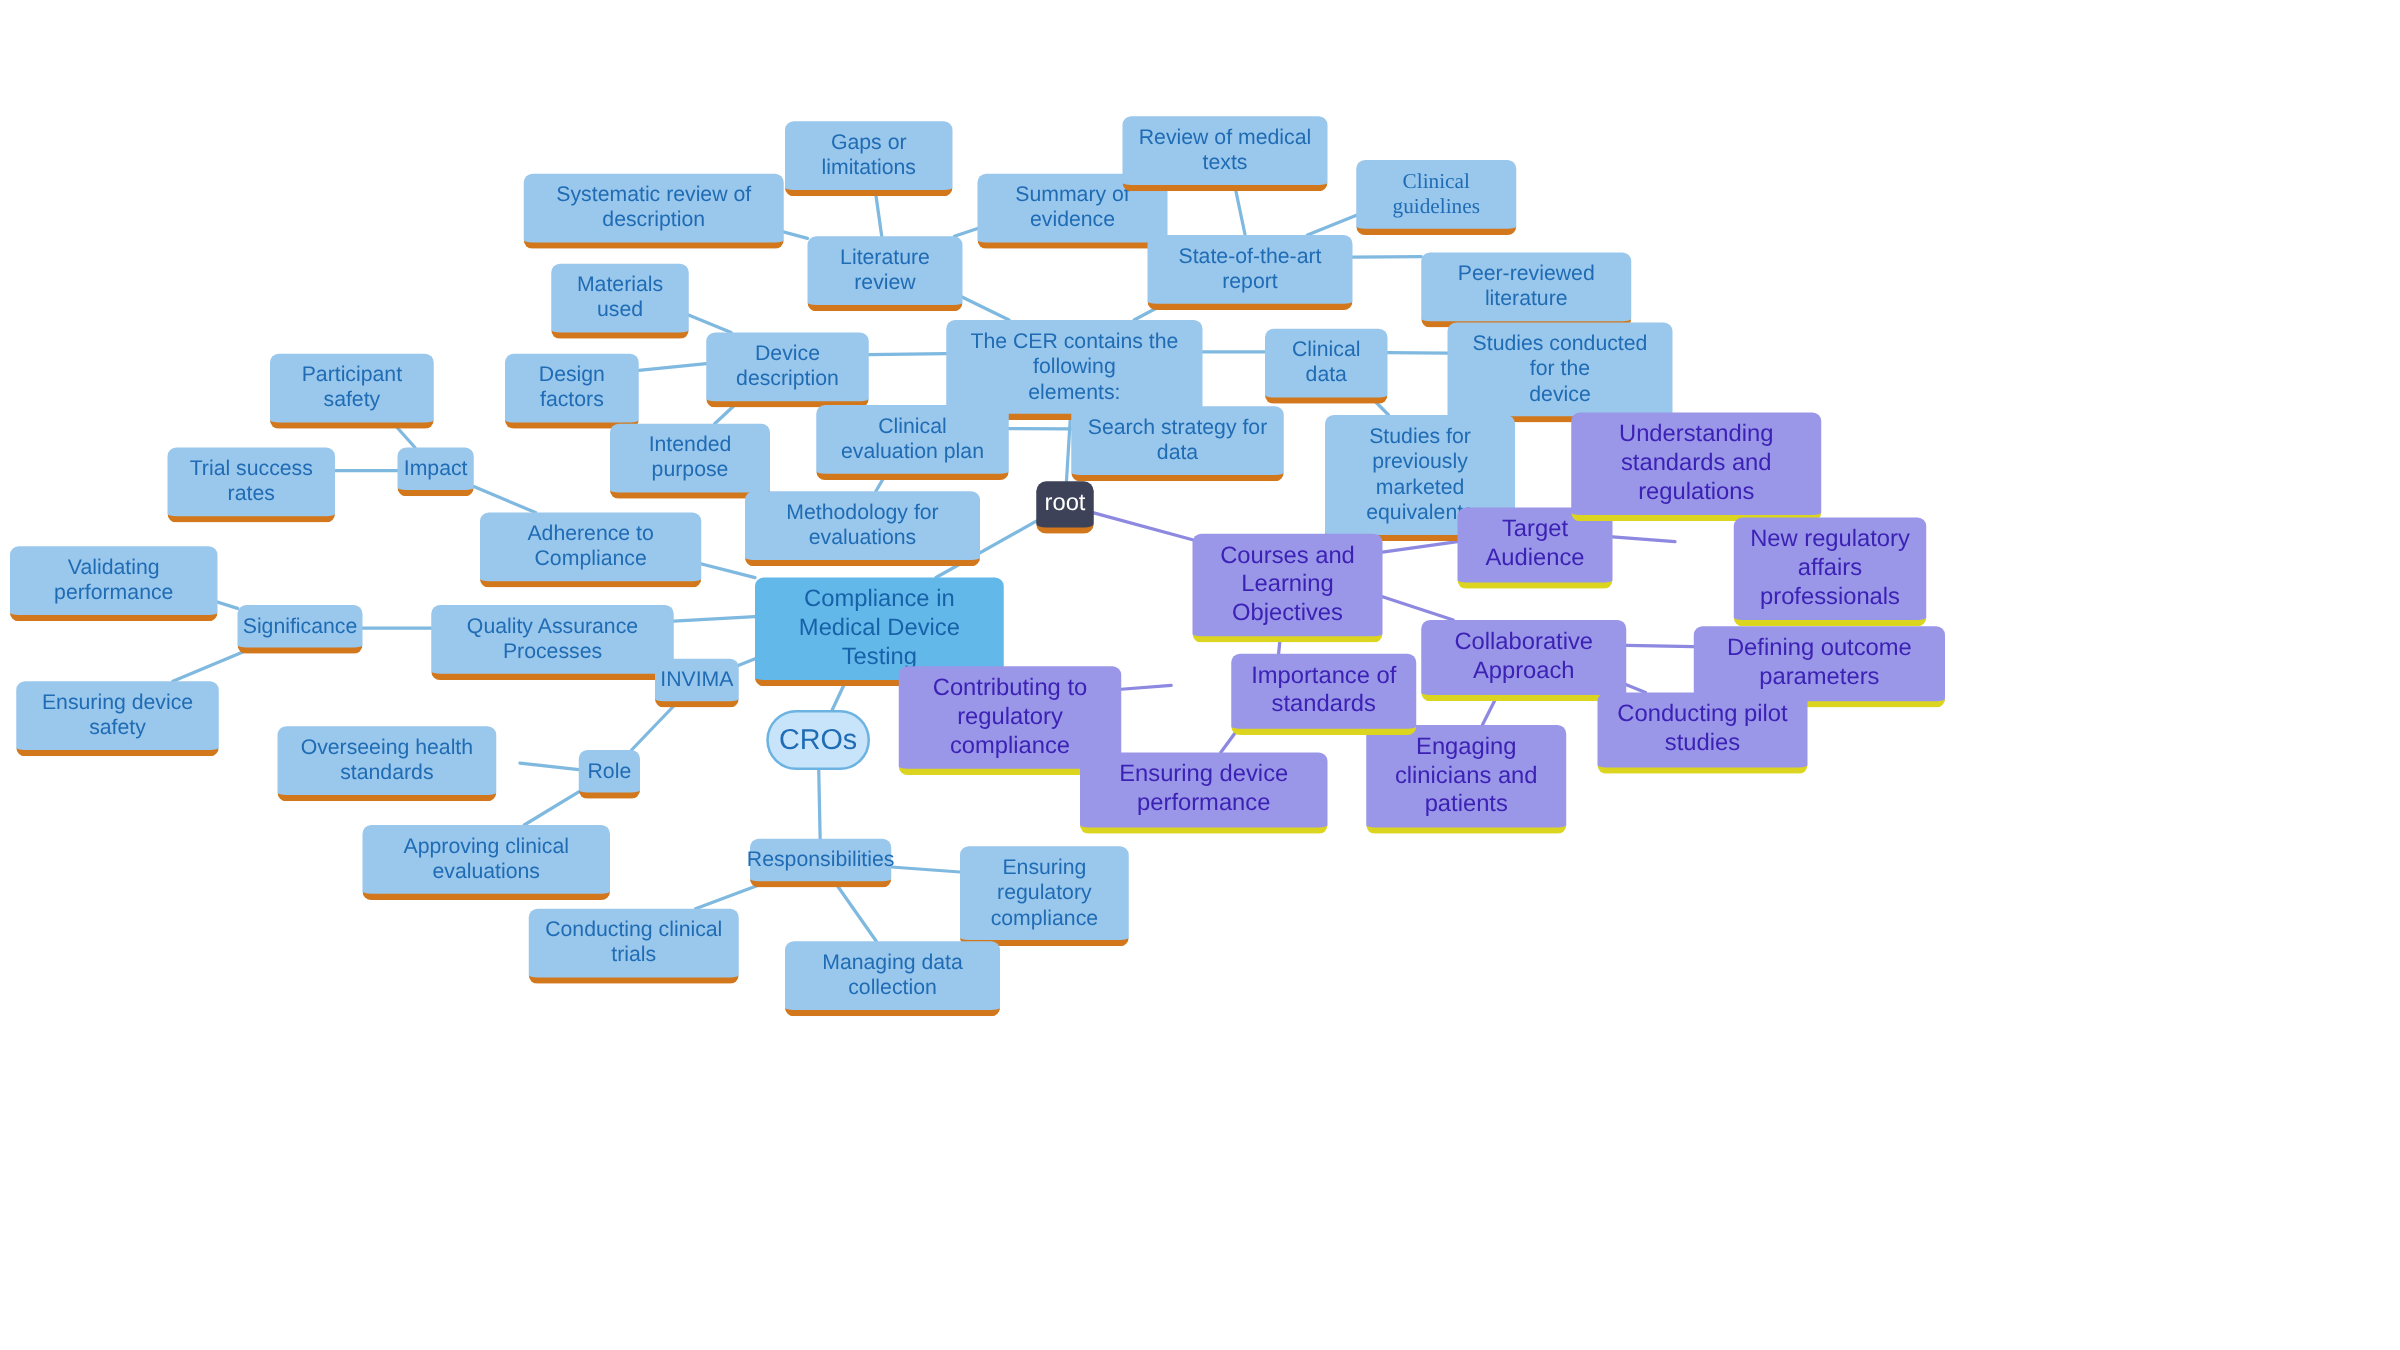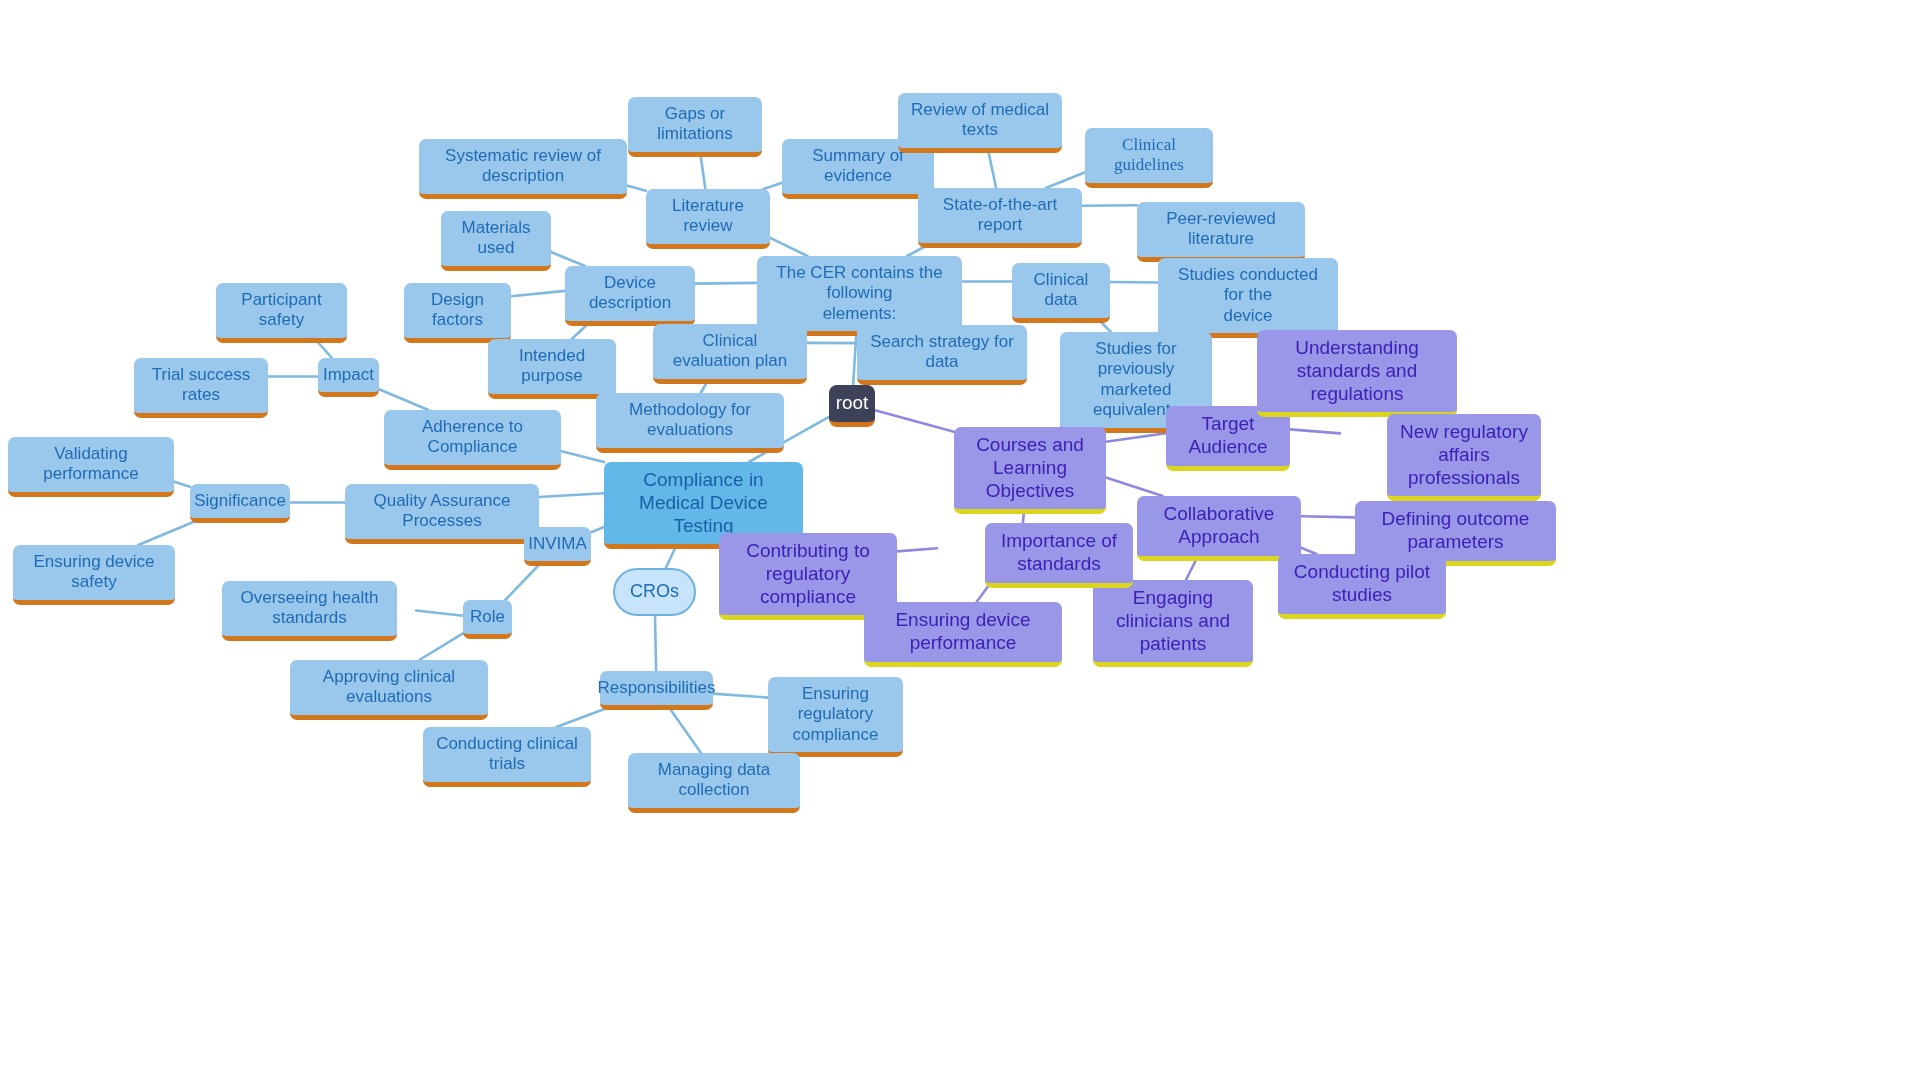--- a/index.html
+++ b/index.html
@@ -63,21 +63,21 @@
     border-bottom: 5px solid #d2771b;
     font-size: 19px;
     border-radius: 8px;
   }
   
   .node.pill {
     background: #c7e4fa;
     color: #1f6cb4;
     border: 2px solid #6cb3e2;
     border-radius: 34px;
-    font-size: 18px;
+    font-size: 23px;
   }
 </style>
 </head>
 <body>
 
 <div id="canvas">
   <svg id="edges">
       <line x1="853.1632653061224" y1="385" x2="857.9387755102041" y2="307" stroke="#7fb9e0" stroke-width="2.6" stroke-linecap="round"></line>
       <line x1="829" y1="416.93265993265993" x2="748.8502994011976" y2="462" stroke="#7fb9e0" stroke-width="2.6" stroke-linecap="round"></line>
       <line x1="875" y1="410.2668539325843" x2="954" y2="431.79213483146066" stroke="#8d88e0" stroke-width="2.6" stroke-linecap="round"></line>

